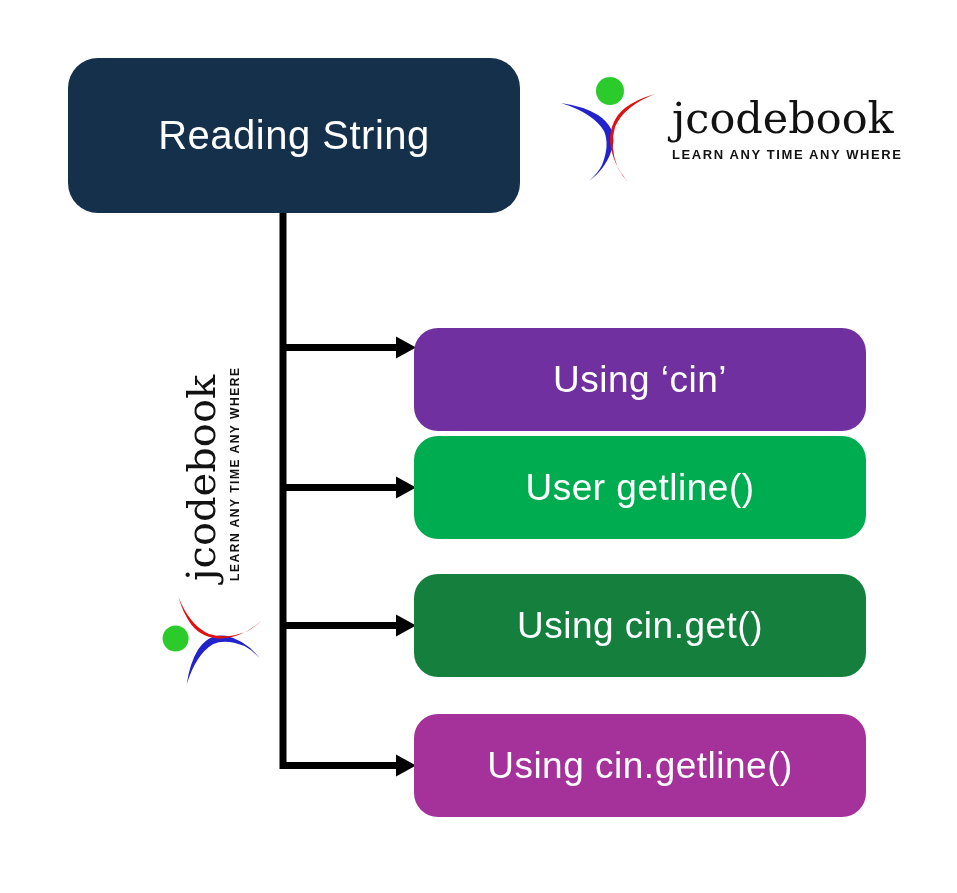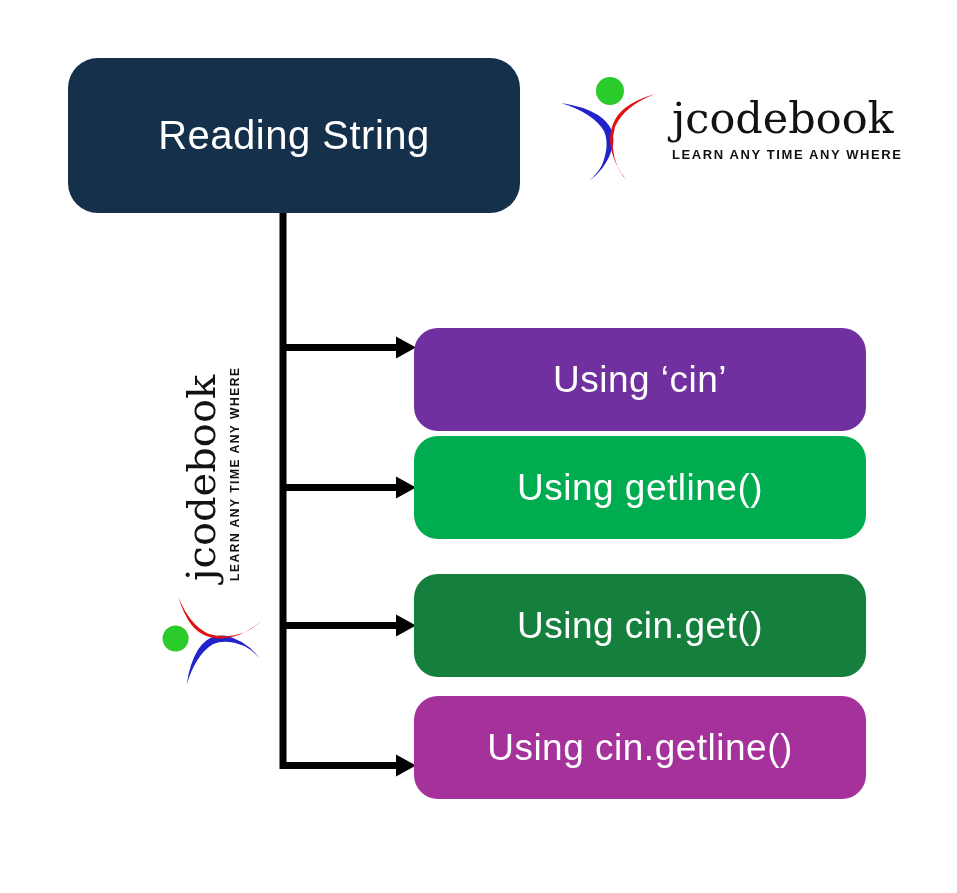--- a/index.html
+++ b/index.html
@@ -48,21 +48,21 @@
     display: flex;
     align-items: center;
     justify-content: center;
     color: #ffffff;
     font-size: 37px;
     letter-spacing: 0.5px;
   }
   .method-1 { top: 296px; margin-top: 32px; }
   .method-2 { top: 436px; }
   .method-3 { top: 574px; }
-  .method-4 { top: 696px; }
+  .method-4 { top: 714px; }
 
   
   .logo {
     display: flex;
     align-items: center;
     gap: 14px;
   }
   .logo-top {
     position: absolute;
     left: 558px; top: 72px;
@@ -139,21 +139,21 @@
     <div class="logo-textcol">
       <div class="logo-name">jcodebook</div>
       <div class="logo-tagline">LEARN ANY TIME ANY WHERE</div>
     </div>
   </div>
 
   <div class="method-box method-1" style="background: rgb(112, 48, 160);">
     <span>Using ‘cin’</span>
   </div>
   <div class="method-box method-2" style="background: rgb(0, 172, 80);">
-    <span>Using getline()</span>
+    <span>User getline()</span>
   </div>
   <div class="method-box method-3" style="background: #15803d;">
     <span>Using cin.get()</span>
   </div>
   <div class="method-box method-4" style="background: rgb(165, 49, 155);">
     <span>Using cin.getline()</span>
   </div>
 
 </div>
 

